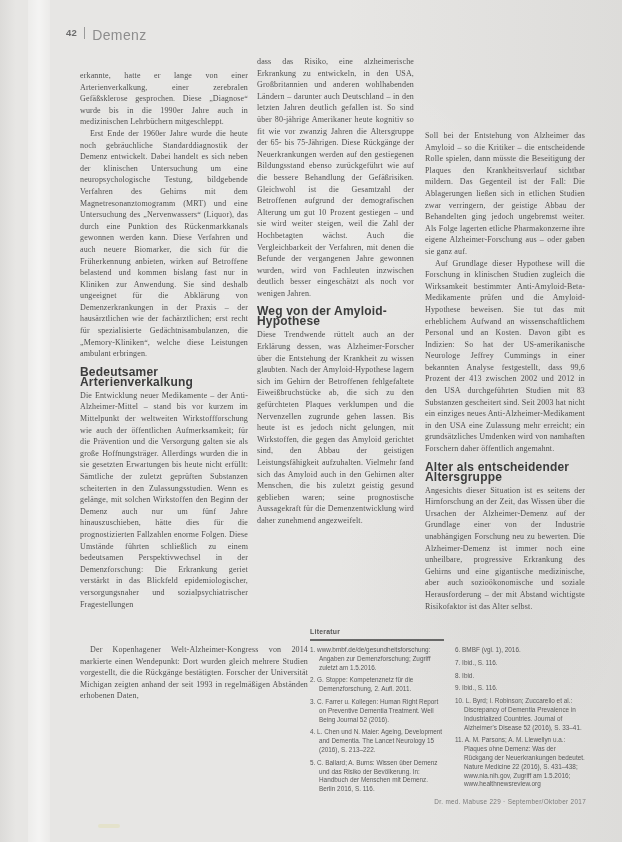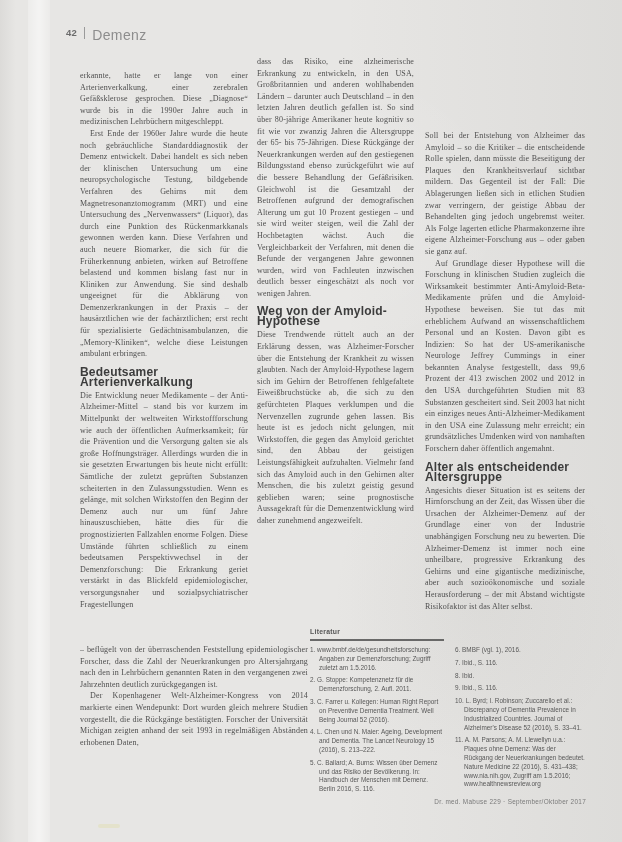--- a/index.html
+++ b/index.html
@@ -90,21 +90,20 @@
   <span class="section-title">Demenz</span>
 </div>
 
 <div id="col-left-top" class="col">
     <p class="body-p">erkannte, hatte er lange von einer Arterienverkalkung, einer zerebralen Gefäßsklerose gesprochen. Diese „Diagnose“ wurde bis in die 1990er Jahre auch in medizinischen Lehrbüchern mitgeschleppt.</p>
     <p class="body-p indent">Erst Ende der 1960er Jahre wurde die heute noch gebräuchliche Standarddiagnostik der Demenz entwickelt. Dabei handelt es sich neben der klinischen Untersuchung um eine neuropsychologische Testung, bildgebende Verfahren des Gehirns mit dem Magnetresonanztomogramm (MRT) und eine Untersuchung des „Nervenwassers“ (Liquor), das durch eine Punktion des Rückenmarkkanals gewonnen werden kann. Diese Verfahren und auch neuere Biomarker, die sich für die Früherkennung anbieten, wirken auf Betroffene belastend und kommen bislang fast nur in Kliniken zur Anwendung. Sie sind deshalb ungeeignet für die Abklärung von Demenzerkrankungen in der Praxis – der hausärztlichen wie der fachärztlichen; erst recht für spezialisierte Gedächtnisambulanzen, die „Memory-Kliniken“, welche diese Leistungen ambulant erbringen.</p>
     <h3 class="col-heading">Bedeutsamer Arterienverkalkung</h3>
     <p class="body-p">Die Entwicklung neuer Medikamente – der Anti-Alzheimer-Mittel – stand bis vor kurzem im Mittelpunkt der weltweiten Wirkstoffforschung wie auch der öffentlichen Aufmerksamkeit; für die Prävention und die Versorgung galten sie als große Hoffnungsträger. Allerdings wurden die in sie gesetzten Erwartungen bis heute nicht erfüllt: Sämtliche der zuletzt geprüften Substanzen scheiterten in den Zulassungsstudien. Wenn es gelänge, mit solchen Wirkstoffen den Beginn der Demenz auch nur um fünf Jahre hinauszuschieben, hätte dies für die prognostizierten Fallzahlen enorme Folgen. Diese Umstände führten schließlich zu einem bedeutsamen Perspektivwechsel in der Demenzforschung: Die Erkrankung geriet verstärkt in das Blickfeld epidemiologischer, versorgungsnaher und sozialpsychiatrischer Fragestellungen</p>
   </div>
 <div id="col-left-bottom" class="col">
-    <p class="body-p">– beflügelt von der überraschenden Feststellung epidemiologischer Forscher, dass die Zahl der Neuerkrankungen pro Altersjahrgang nach den in Lehrbüchern genannten Raten in den vergangenen zwei Jahrzehnten deutlich zurückgegangen ist.</p>
     <p class="body-p indent">Der Kopenhagener Welt-Alzheimer-Kongress von 2014 markierte einen Wendepunkt: Dort wurden gleich mehrere Studien vorgestellt, die die Rückgänge bestätigten. Forscher der Universität Michigan zeigten anhand der seit 1993 in regelmäßigen Abständen erhobenen Daten,</p>
   </div>
 <div id="col-middle" class="col">
     <p class="body-p">dass das Risiko, eine alzheimerische Erkrankung zu entwickeln, in den USA, Großbritannien und anderen wohlhabenden Ländern – darunter auch Deutschland – in den letzten Jahren deutlich gefallen ist. So sind über 80-jährige Amerikaner heute kognitiv so fit wie vor zwanzig Jahren die Altersgruppe der 65- bis 75-Jährigen. Diese Rückgänge der Neuerkrankungen werden auf den gestiegenen Bildungsstand ebenso zurückgeführt wie auf die bessere Behandlung der Gefäßrisiken. Gleichwohl ist die Gesamtzahl der Betroffenen aufgrund der demografischen Alterung um gut 10 Prozent gestiegen – und sie wird weiter steigen, weil die Zahl der Hochbetagten wächst. Auch die Vergleichbarkeit der Verfahren, mit denen die Befunde der vergangenen Jahre gewonnen wurden, wird von Fachleuten inzwischen deutlich besser eingeschätzt als noch vor wenigen Jahren.</p>
     <h3 class="col-heading">Weg von der Amyloid-Hypothese</h3>
     <p class="body-p">Diese Trendwende rüttelt auch an der Erklärung dessen, was Alzheimer-Forscher über die Entstehung der Krankheit zu wissen glaubten. Nach der Amyloid-Hypothese lagern sich im Gehirn der Betroffenen fehlgefaltete Eiweißbruchstücke ab, die sich zu den gefürchteten Plaques verklumpen und die Nervenzellen zugrunde gehen lassen. Bis heute ist es jedoch nicht gelungen, mit Wirkstoffen, die gegen das Amyloid gerichtet sind, den Abbau der geistigen Leistungsfähigkeit aufzuhalten. Vielmehr fand sich das Amyloid auch in den Gehirnen alter Menschen, die bis zuletzt geistig gesund geblieben waren; seine prognostische Aussagekraft für die Demenzentwicklung wird daher zunehmend angezweifelt.</p>
   </div>
 <div id="col-right" class="col">
     <p class="body-p">Soll bei der Entstehung von Alzheimer das Amyloid – so die Kritiker – die entscheidende Rolle spielen, dann müsste die Beseitigung der Plaques den Krankheitsverlauf sichtbar mildern. Das Gegenteil ist der Fall: Die Ablagerungen ließen sich in etlichen Studien zwar verringern, der geistige Abbau der Behandelten ging jedoch ungebremst weiter. Als Folge lagerten etliche Pharmakonzerne ihre eigene Alzheimer-Forschung aus – oder gaben sie ganz auf.</p>
     <p class="body-p indent">Auf Grundlage dieser Hypothese will die Forschung in klinischen Studien zugleich die Wirksamkeit bestimmter Anti-Amyloid-Beta-Medikamente prüfen und die Amyloid-Hypothese beweisen. Sie tut das mit erheblichem Aufwand an wissenschaftlichem Personal und an Kosten. Davon gibt es Indizien: So hat der US-amerikanische Neurologe Jeffrey Cummings in einer bekannten Analyse festgestellt, dass 99,6 Prozent der 413 zwischen 2002 und 2012 in den USA durchgeführten Studien mit 83 Substanzen gescheitert sind. Seit 2003 hat nicht ein einziges neues Anti-Alzheimer-Medikament in den USA eine Zulassung mehr erreicht; ein grundsätzliches Umdenken wird von namhaften Forschern daher öffentlich angemahnt.</p>

